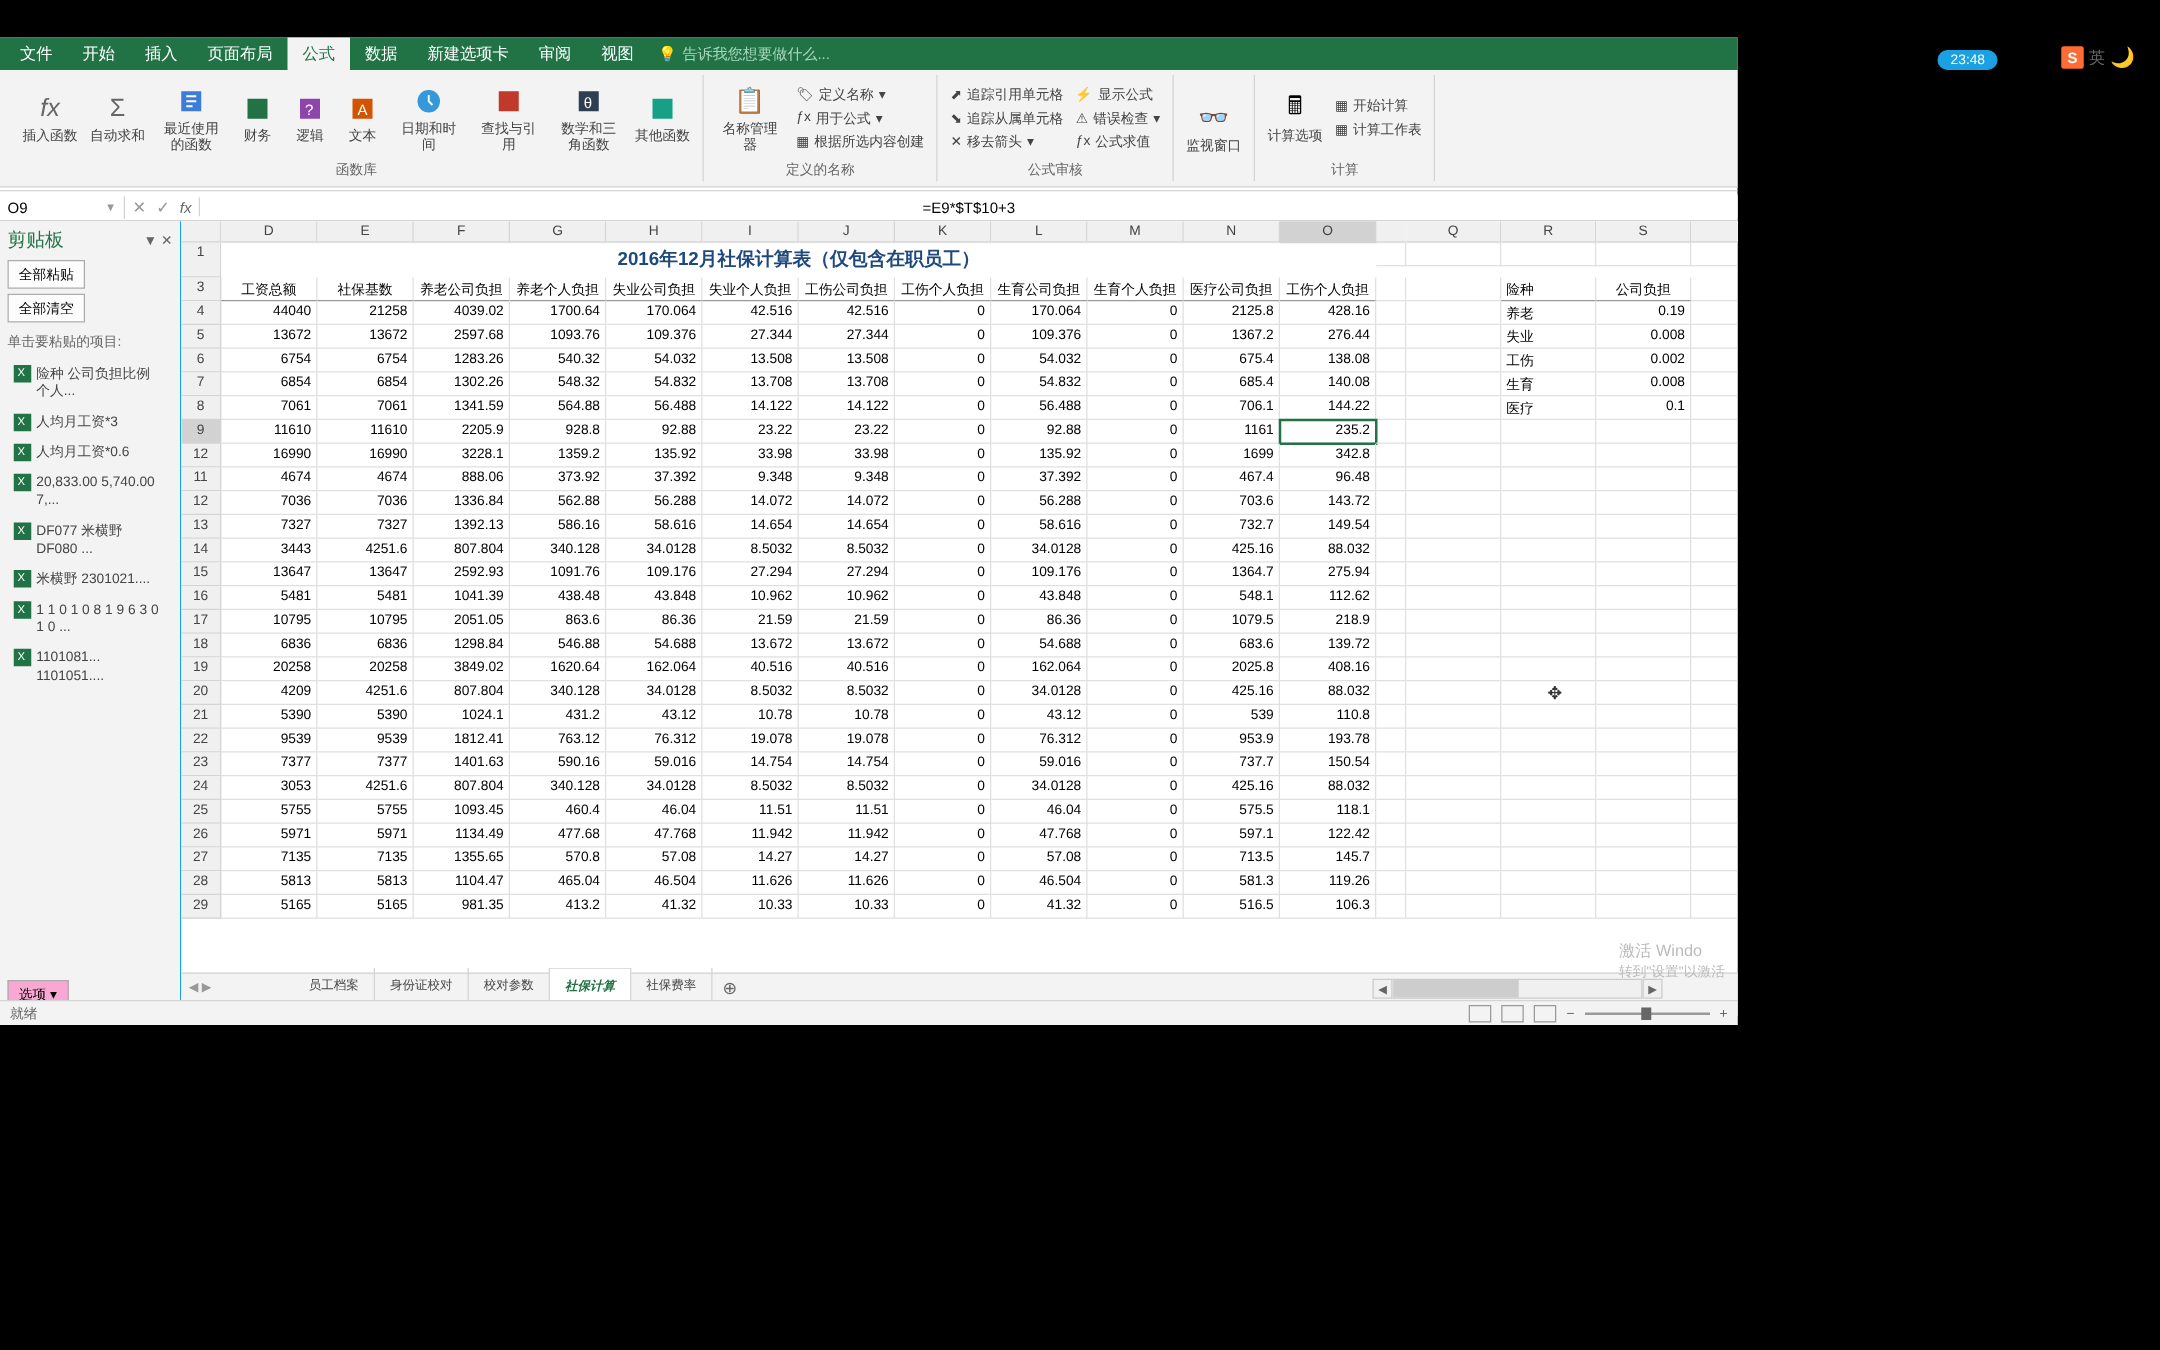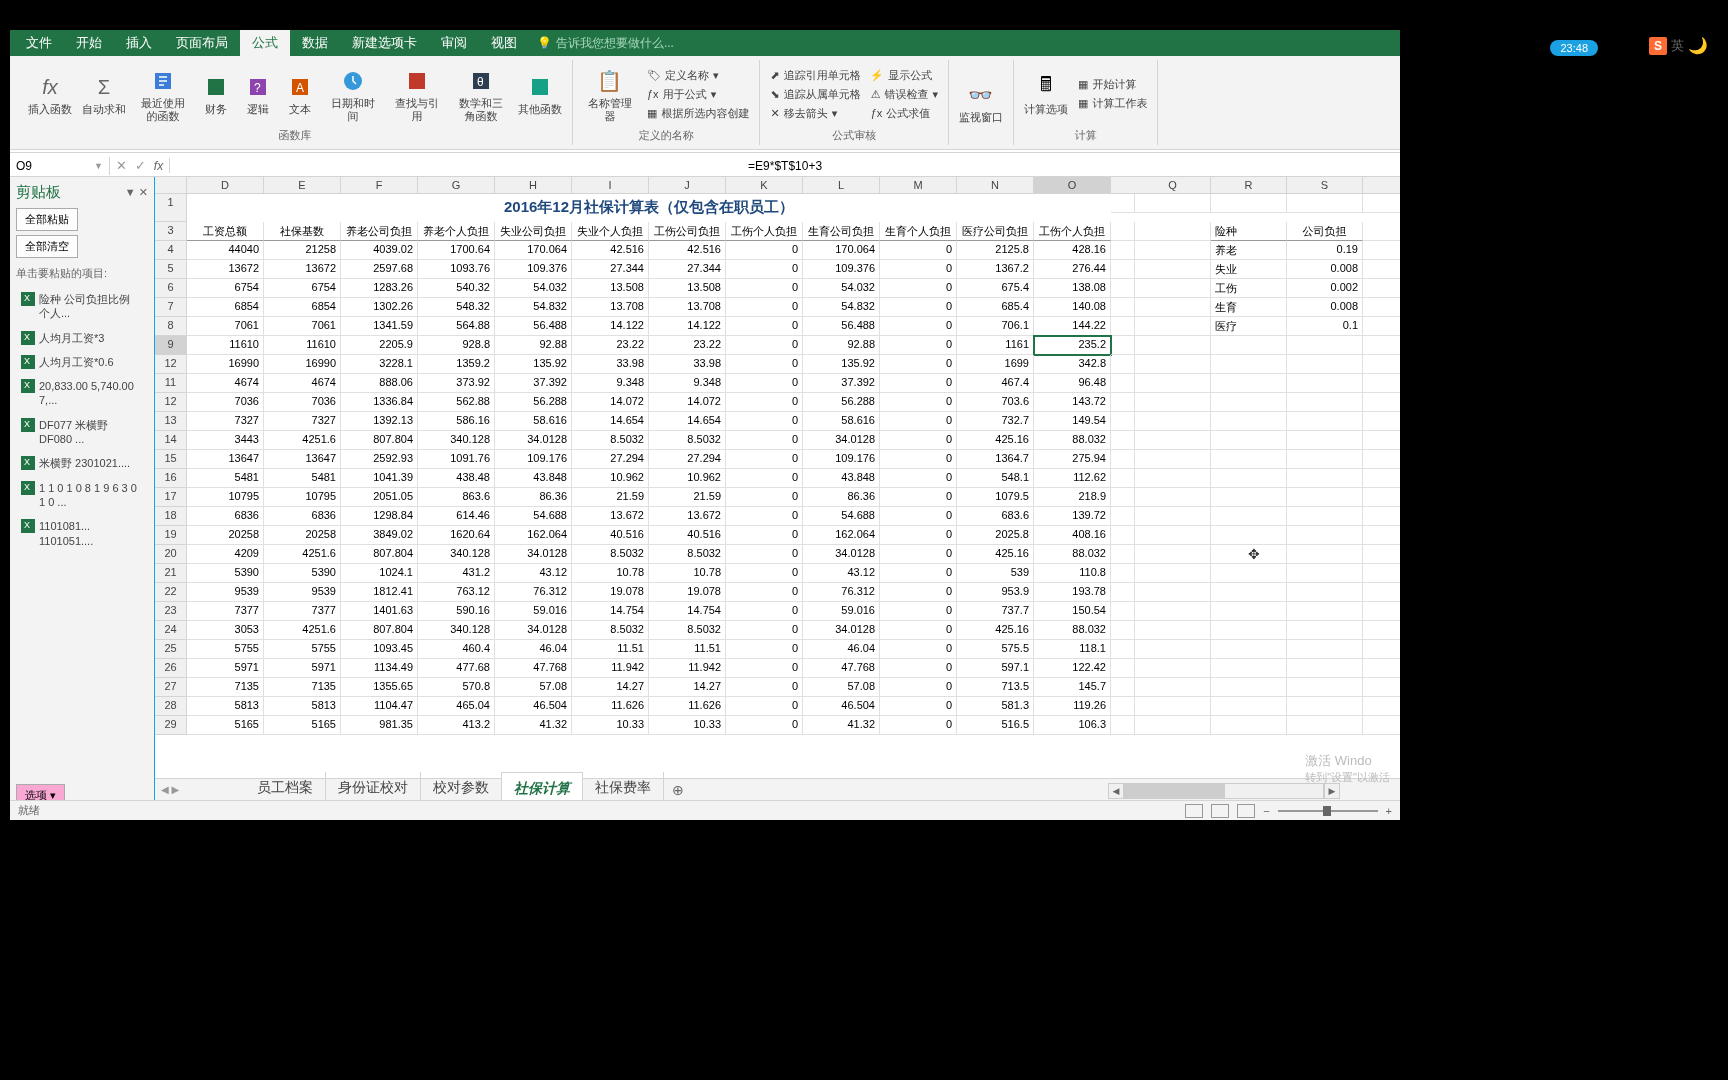--- a/index.html
+++ b/index.html
@@ -1,17 +1,17 @@
 <!DOCTYPE html>
 <html><head>
 <meta charset="utf-8">
 <style>
 * { margin: 0; padding: 0; box-sizing: border-box; font-family: "Microsoft YaHei", sans-serif; }
 body { background: #000; width: 1728px; height: 1080px; overflow: hidden; position: relative; }
-.app { position: absolute; top: 30px; left: 10px; width: 1390px; height: 790px; background: #fff; }
+.app { position: absolute; top: 30px; left: 0; width: 1390px; height: 790px; background: #fff; }
 .menubar { background: #217346; height: 26px; display: flex; align-items: center; padding-left: 4px; }
 .menubar-item { color: #fff; padding: 4px 12px; font-size: 13px; cursor: pointer; }
 .menubar-item.active { background: #f3f3f3; color: #217346; }
 .tell-me { color: #a8d7bd; font-size: 12px; margin-left: 8px; display: flex; align-items: center; gap: 4px; }
 .time-badge { position: absolute; right: 130px; top: 40px; background: #1ba1e2; color: #fff; border-radius: 12px; padding: 2px 10px; font-size: 11px; }
 .ime { position: absolute; right: 20px; top: 36px; display: flex; align-items: center; gap: 4px; }
 .ime-icon { width: 18px; height: 18px; background: #ff6b35; border-radius: 2px; color: #fff; display: flex; align-items: center; justify-content: center; font-size: 12px; font-weight: bold; }
 .ime-text { color: #666; font-size: 13px; }
 .ribbon { background: #f3f3f3; height: 94px; border-bottom: 1px solid #d4d4d4; display: flex; padding: 4px 8px; }
 .ribbon-group { display: flex; flex-direction: column; border-right: 1px solid #d4d4d4; padding: 0 6px; }
@@ -47,21 +47,21 @@
 .col-header.selected { background: #d2d2d2; }
 .row-header { background: #f0f0f0; border-right: 1px solid #d4d4d4; border-bottom: 1px solid #d4d4d4; text-align: center; padding: 2px; color: #444; font-size: 11px; }
 .row-header.selected { background: #d2d2d2; }
 .cell { border-right: 1px solid #e0e0e0; border-bottom: 1px solid #e0e0e0; padding: 2px 4px; text-align: right; white-space: nowrap; overflow: hidden; height: 19px; }
 .cell.title { text-align: center; font-weight: bold; color: #1f497d; font-size: 15px; background: #fff; border: none; height: 28px; padding-top: 4px; }
 .cell.hdr { text-align: center; font-weight: normal; border-bottom: 1px solid #999; }
 .cell.selected { outline: 2px solid #217346; outline-offset: -1px; background: #fff; }
 .cell.left { text-align: left; }
 .sheet-tabs { position: absolute; bottom: 20px; left: 145px; right: 0; height: 22px; background: #f3f3f3; border-top: 1px solid #d4d4d4; display: flex; align-items: center; padding-left: 30px; }
 .tab-nav { display: flex; gap: 4px; margin-right: 8px; color: #999; font-size: 10px; position: absolute; left: 150px; }
-.sheet-tab { padding: 7px 12px; font-size: 14px; color: #444; cursor: pointer; border-right: 1px solid #d4d4d4; }
+.sheet-tab { padding: 7px 12px; font-size: 10px; color: #444; cursor: pointer; border-right: 1px solid #d4d4d4; }
 .sheet-tab.active { background: #fff; border-top: 1px solid #d4d4d4; border-bottom: 2px solid #217346; color: #217346; font-weight: bold; font-style: italic; }
 .add-sheet { padding: 2px 8px; color: #666; cursor: pointer; font-size: 14px; }
 .hscroll { position: absolute; right: 60px; bottom: 1px; display: flex; align-items: center; }
 .scroll-arrow { width: 16px; height: 16px; background: #f0f0f0; border: 1px solid #ccc; display: flex; align-items: center; justify-content: center; font-size: 9px; color: #666; cursor: pointer; }
 .scroll-track { width: 200px; height: 16px; background: #f0f0f0; border: 1px solid #ccc; position: relative; }
 .scroll-thumb { position: absolute; left: 0; width: 100px; height: 14px; background: #cdcdcd; }
 .statusbar { height: 20px; background: #f3f3f3; border-top: 1px solid #d4d4d4; display: flex; align-items: center; padding: 0 8px; font-size: 11px; color: #666; position: absolute; bottom: 0; left: 0; right: 0; }
 .status-right { margin-left: auto; display: flex; align-items: center; gap: 8px; }
 .view-btn { width: 18px; height: 14px; border: 1px solid #999; cursor: pointer; }
 .zoom-slider { width: 100px; height: 2px; background: #999; position: relative; }
@@ -602,21 +602,21 @@
           <div class="cell">218.9</div>
           <div class="cell"></div>
           <div class="cell"></div>
           <div class="cell"></div>
           <div class="cell"></div>
           <div class="cell"></div>
           <div class="row-header">18</div>
           <div class="cell">6836</div>
           <div class="cell">6836</div>
           <div class="cell">1298.84</div>
-          <div class="cell">614.46</div>
+          <div class="cell">546.88</div>
           <div class="cell">54.688</div>
           <div class="cell">13.672</div>
           <div class="cell">13.672</div>
           <div class="cell">0</div>
           <div class="cell">54.688</div>
           <div class="cell">0</div>
           <div class="cell">683.6</div>
           <div class="cell">139.72</div>
           <div class="cell"></div>
           <div class="cell"></div>

